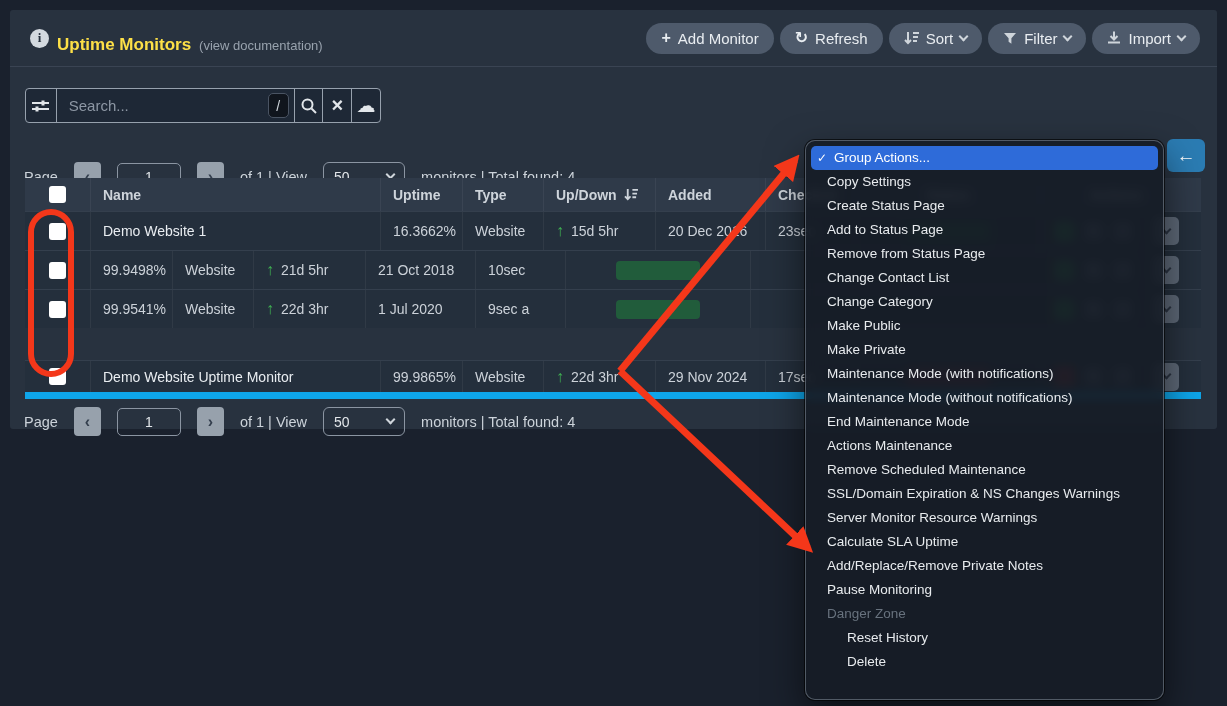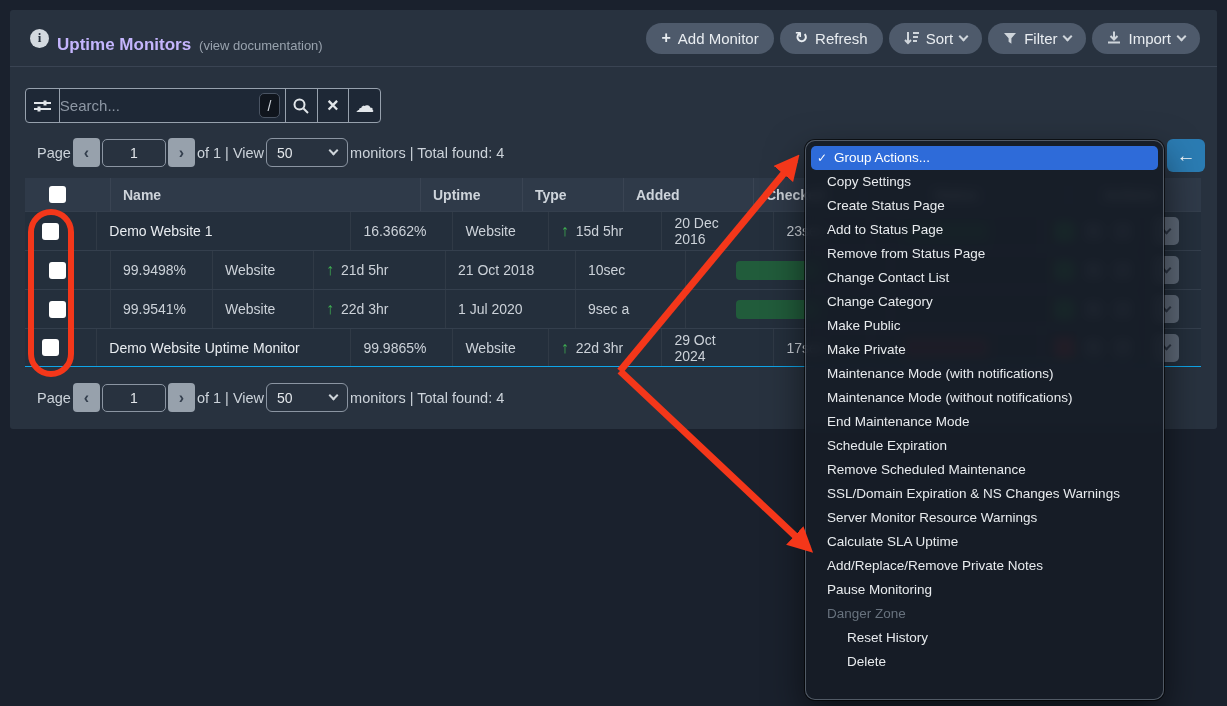--- a/index.html
+++ b/index.html
@@ -15,57 +15,57 @@
     position:absolute; left:10px; top:10px; width:1207px; height:419px;
     background: var(--panel_bg,#28323f); border-radius:3px;
   }
   
   .panel-header{height:57px;display:flex;align-items:center;justify-content:space-between;
     padding:0 17px 0 20px;border-bottom:1px solid #3a4453;}
   .title-wrap{display:flex;align-items:baseline;gap:8px;}
   .info-icon{width:19px;height:19px;border-radius:50%;background:#d3d9df;color:#28323f;
     display:inline-flex;align-items:center;justify-content:center;font-size:13px;font-weight:bold;
     font-family:"Liberation Serif", serif; align-self:center;}
-  .page-title{font-size:17px;font-weight:bold;color:#c4b5fd;margin-top:13px;}
+  .page-title{font-size:17px;font-weight:bold;color:#fde047;margin-top:13px;}
   .doc-link{font-size:13px;color:#98a2ad;text-decoration:none;cursor:pointer;}
   .hdr-actions{display:flex;gap:6px;}
   .pill{height:31px;border-radius:16px;background:#4e5a6b;color:#e9edf1;border:none;
     font-size:15px;display:inline-flex;align-items:center;gap:7px;padding:0 15px;cursor:pointer;
     font-family:inherit;}
   .pill .glyph{font-size:16px;font-weight:bold;line-height:1;}
   .chev{width:7px;height:7px;border-right:2px solid #cfd5db;border-bottom:2px solid #cfd5db;
     transform:rotate(45deg);margin-top:-4px;display:inline-block;}
   .icn{display:inline-block;vertical-align:middle;}
 
   
   .search-group{position:absolute;left:15px;top:78px;width:356px;height:35px;display:flex;
     border:1px solid #97a1ad;border-radius:4px;background:#1e2836;align-items:stretch;}
   .sg-btn{width:44px;display:flex;align-items:center;justify-content:center;color:#e2e6ea;
     border-left:1px solid #97a1ad;background:transparent;border-top:none;border-bottom:none;border-right:none;cursor:pointer;font-size:16px;}
   .sg-first{border-left:none;width:46px;}
-  .sg-input-wrap{flex:1;display:flex;align-items:center;border-left:1px solid #97a1ad;}
+  .sg-input-wrap{flex:1;display:flex;align-items:center;border-left:1px solid #97a1ad;padding-left:12px;}
   .sg-input{flex:1;background:transparent;border:none;outline:none;color:#dfe4e9;font-size:15px;font-family:inherit;}
   .sg-input::placeholder{color:#8d97a4;}
   .kbd{width:21px;height:25px;border:1px solid #4a5463;border-radius:5px;background:#10151d;color:#cfd5dc;
     display:flex;align-items:center;justify-content:center;font-size:14px;margin-right:5px;}
 
   
-  .pagination{position:absolute;left:27px;display:flex;align-items:center;gap:2px;font-size:14.5px;color:#ccd3da;}
+  .pagination{position:absolute;left:14px;display:flex;align-items:center;gap:16px;font-size:14.5px;color:#ccd3da;margin-top:24px;}
   .pag-top{top:128px;} .pag-bottom{top:373px;}
   .pg-btn{width:27px;height:29px;background:#97a1ac;border:none;border-radius:4px;color:#333e4d;
     font-size:16px;font-weight:bold;cursor:pointer;line-height:1;}
   .pg-input{width:64px;height:28px;border:1px solid #8b95a2;border-radius:5px;background:transparent;
     color:#e2e6ea;text-align:center;font-size:14px;font-family:inherit;}
   .pg-select{width:82px;height:29px;border:1px solid #8b95a2;border-radius:6px;display:flex;
     align-items:center;justify-content:space-between;padding:0 10px;color:#e2e6ea;font-size:14px;cursor:pointer;}
 
   
   .table{position:absolute;left:15px;top:168px;width:1176px;}
   .trow{display:flex;height:39px;align-items:stretch;border-top:1px solid #343f4d;background:#242f3c;
-    font-size:14px;color:#ccd2d9;gap:20px;}
+    font-size:14px;color:#ccd2d9;}
   .thead{height:33px;background:#2f3a49;border-top:none;font-weight:bold;color:#ced4db;}
   .cell{display:flex;align-items:center;padding:0 12px;border-left:1px solid rgba(255,255,255,0.055);}
   .cell:first-child{border-left:none;}
   .c0{width:65px;justify-content:center;padding:0;}
   .c1{width:290px;} .c2{width:82px;} .c3{width:81px;} .c4{width:112px;}
   .c5{width:110px;} .c6{width:90px;} .c7{width:185px;justify-content:center;}
   .c8{flex:1;justify-content:flex-end;padding-right:22px;gap:8px;}
   .cb{width:17px;height:17px;background:#ffffff;border-radius:3px;display:inline-block;cursor:pointer;}
   .mono-name{font-weight:normal;color:#e9edf1;}
   .up-arrow{color:var(--green,#3fb152);font-weight:bold;font-size:16px;margin-right:7px;}
@@ -187,20 +187,29 @@
   </div>
 
   <div class="table">
     <div class="trow thead">
       <div class="cell c0">
           <span class="cb"></span>
         </div>
       <div class="cell c1">Name</div>
       <div class="cell c2">Uptime</div>
       <div class="cell c3">Type</div>
+      <div class="cell c4">
+        <span>Up/Down</span>
+        <svg style="margin-left:7px" width="14" height="13" viewBox="0 0 15 14">
+          <g stroke="#ced4db" stroke-width="2" fill="none">
+            <path d="M4 1 v11 M1 9 l3 3 3-3"></path>
+              <path d="M9 2 h6 M9 6 h5 M9 10 h4"></path>
+          </g>
+        </svg>
+      </div>
       <div class="cell c5">Added</div>
       <div class="cell c6">Checked</div>
       <div class="cell c7">Status</div>
       <div class="cell c8" style="justify-content:center">Actions</div>
     </div>
 
     <div class="trow">
       <div class="cell c0">
           <span class="cb"></span>
         </div>
@@ -269,32 +278,32 @@
       <div class="cell c8">
         <span class="act-sq act-green"></span>
         <span class="act-sq act-gray">✎</span>
         <span class="act-sq act-gray">↗</span>
         <button class="caret-btn">
             <span class="chev"></span>
           </button>
       </div>
     </div>
 
-    <div class="trow" style="border-bottom:1px solid #0ea5e9;">
+    <div class="trow" style="border-bottom:7px solid #0ea5e9;margin-top:32px;">
       <div class="cell c0">
           <span class="cb"></span>
         </div>
       <div class="cell c1 mono-name">Demo Website Uptime Monitor</div>
       <div class="cell c2">99.9865%</div>
       <div class="cell c3">Website</div>
       <div class="cell c4">
           <span class="up-arrow">↑</span>
           <span>22d 3hr</span>
         </div>
-      <div class="cell c5">29 Oct 2024</div>
+      <div class="cell c5">29 Nov 2024</div>
       <div class="cell c6">17sec</div>
       <div class="cell c7">
           <span class="badge red"></span>
         </div>
       <div class="cell c8">
         <span class="act-sq act-red"></span>
         <span class="act-sq act-gray">✎</span>
         <span class="act-sq act-gray">↗</span>
         <button class="caret-btn">
             <span class="chev"></span>
@@ -329,21 +338,21 @@
   <div class="mi">Create Status Page</div>
   <div class="mi">Add to Status Page</div>
   <div class="mi">Remove from Status Page</div>
   <div class="mi">Change Contact List</div>
   <div class="mi">Change Category</div>
   <div class="mi">Make Public</div>
   <div class="mi">Make Private</div>
   <div class="mi">Maintenance Mode (with notifications)</div>
   <div class="mi">Maintenance Mode (without notifications)</div>
   <div class="mi">End Maintenance Mode</div>
-  <div class="mi">Schedule Expiration</div>
+  <div class="mi">Actions Maintenance</div>
   <div class="mi">Remove Scheduled Maintenance</div>
   <div class="mi">SSL/Domain Expiration &amp; NS Changes Warnings</div>
   <div class="mi">Server Monitor Resource Warnings</div>
   <div class="mi">Calculate SLA Uptime</div>
   <div class="mi">Add/Replace/Remove Private Notes</div>
   <div class="mi">Pause Monitoring</div>
   <div class="mi disabled">Danger Zone</div>
   <div class="mi indent">Reset History</div>
   <div class="mi indent">Delete</div>
 </div>

